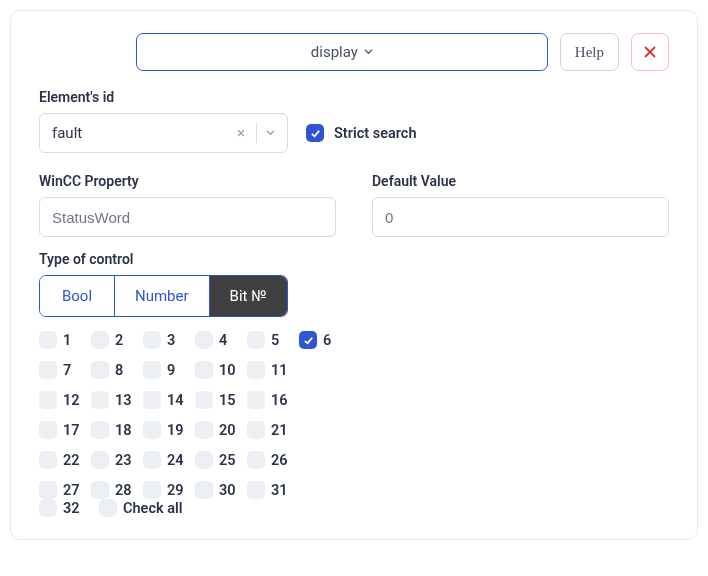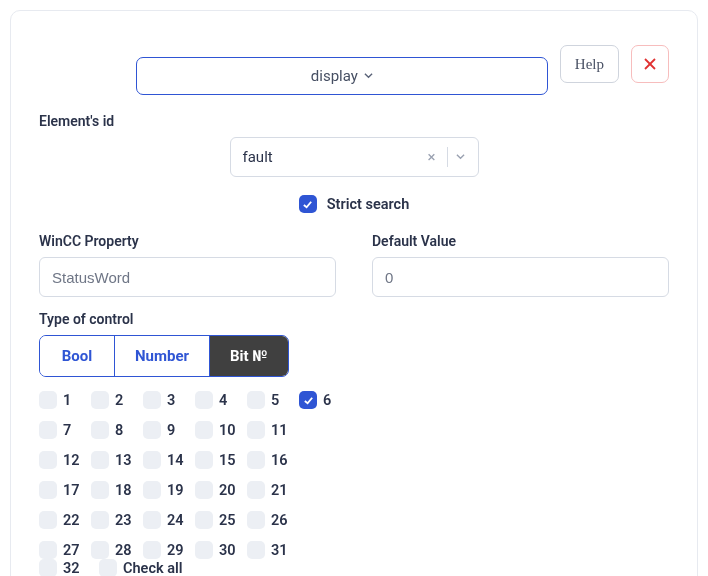--- a/index.html
+++ b/index.html
@@ -31,21 +31,20 @@
     max-width: 412px;
     border: 1.5px solid #2f55d4;
     border-radius: 7px;
     display: flex;
     align-items: center;
     justify-content: center;
     gap: 6px;
     color: #464f63;
     font-size: 15px;
     cursor: pointer;
-    margin-top: 24px;
   }
   .dropdown-main .chev { font-size: 10px; color: #464f63; }
   .help-btn {
     height: 38px;
     padding: 0 14px;
     border: 1.5px solid #cfd4dd;
     border-radius: 7px;
     background: #fff;
     color: #4a5265;
     font-size: 15px;
@@ -70,21 +69,20 @@
     font-weight: 600;
     color: #2b334a;
     margin-bottom: 8px;
     margin-top: 4px;
   }
   .row-id {
     display: flex;
     align-items: center;
     gap: 18px;
     margin-bottom: 16px;
-    flex-direction: column;
   }
   .select-like {
     height: 40px;
     border: 1px solid #d6dbe4;
     border-radius: 6px;
     display: flex;
     align-items: center;
     padding: 0 8px 0 12px;
     width: 249px;
     color: #2b334a;
@@ -132,21 +130,21 @@
     border: 1.5px solid #2f55d4;
     border-radius: 7px;
     overflow: hidden;
     margin-bottom: 14px;
   }
   .seg {
     height: 40px;
     min-width: 74px;
     padding: 0 20px;
     display: flex; align-items: center; justify-content: center;
-    font-size: 15px; font-weight: 700;
+    font-size: 15px; font-weight: 400;
     cursor: pointer;
     color: #2f55d4;
     background: #fff;
   }
   .seg + .seg { border-left: 1.5px solid #2f55d4; }
   .seg.active { background: #404040; color: #fff; }
   .bits {
     display: grid;
     grid-template-columns: repeat(6, 48px);
     row-gap: 12px;

